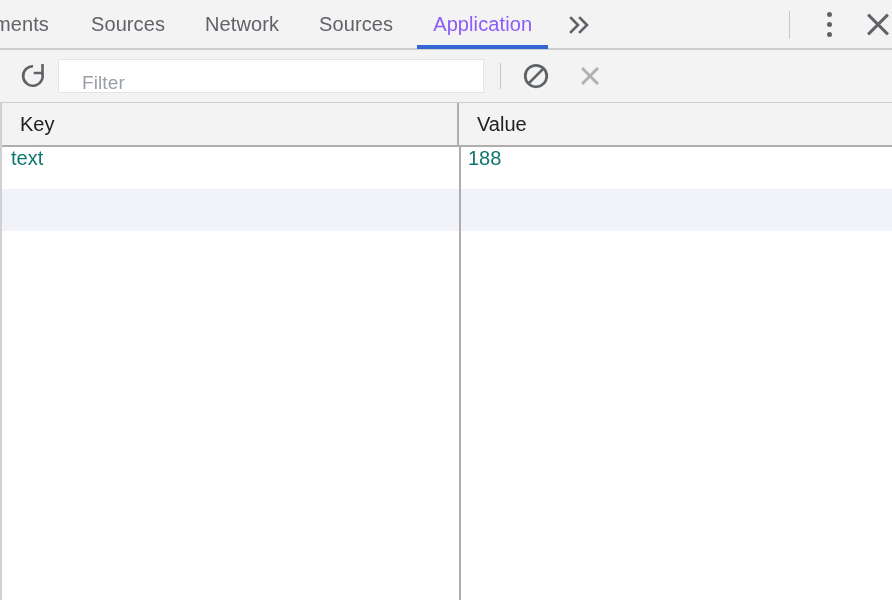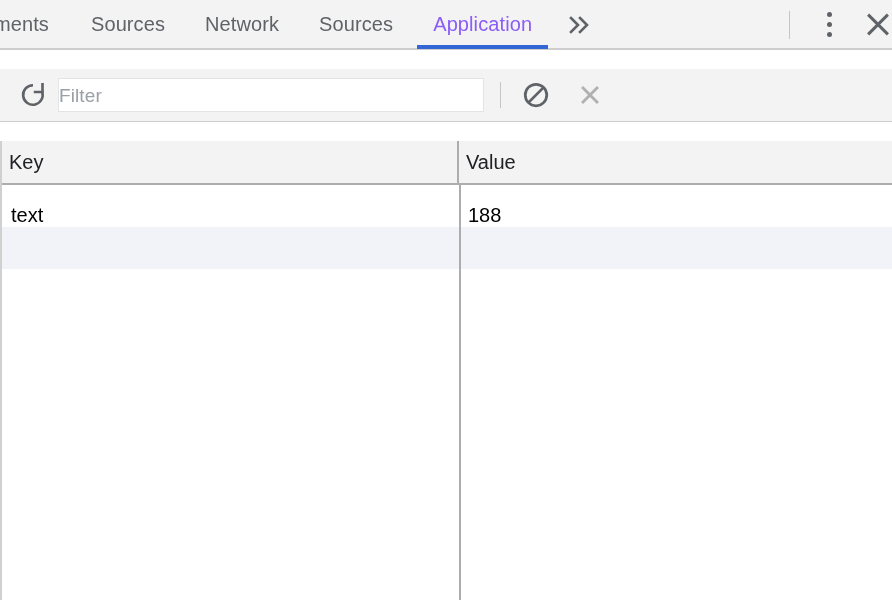--- a/index.html
+++ b/index.html
@@ -14,21 +14,20 @@
     font-family: "Liberation Sans", sans-serif;
     -webkit-font-smoothing: antialiased;
   }
 
   .devtools {
     width: 892px;
     height: 600px;
     display: flex;
     flex-direction: column;
     position: relative;
-    gap: 19px;
   }
 
   
   .tabbar {
     height: 50px;
     min-height: 50px;
     background: #f3f3f3;
     display: flex;
     align-items: stretch;
     position: relative;
@@ -166,22 +165,22 @@
     flex-shrink: 0;
   }
   .filter-input {
     flex: 0 0 auto;
     width: 426px;
     height: 34px;
     background: #ffffff;
     border: 1px solid #e4e4e4;
     box-sizing: border-box;
     display: flex;
-    align-items: center;
-    padding: 0 0;
+    align-items: flex-end;
+    padding: 0 23px;
     margin-left: 2px;
     font-size: 19px;
     color: #8a8a8a;
     cursor: text;
   }
   .filter-input .ph {
     color: #9aa0a6;
     font-size: 19px;
     line-height: 1;
     letter-spacing: 0.1px;
@@ -218,21 +217,21 @@
     height: 44px;
     background: #f3f3f3;
     border-bottom: 2px solid #adadad;
     box-sizing: border-box;
   }
   .grid-header .cell {
     font-size: 20px;
     color: #202124;
     display: flex;
     align-items: center;
-    padding-left: 7px;
+    padding-left: 18px;
     box-sizing: border-box;
     cursor: default;
   }
   .col-key   { width: 457px; flex: 0 0 457px; border-right: 2px solid #adadad; }
   .col-value { flex: 1 1 auto; }
 
   .grid-body {
     position: absolute;
     top: 44px;
     left: 0;
@@ -242,23 +241,23 @@
   }
   .grid-row {
     display: flex;
     height: 42px;
     box-sizing: border-box;
   }
   .grid-row.odd  { background: #ffffff; }
   .grid-row.even { background: #f1f3f9; }
   .grid-row .cell {
     font-size: 20px;
-    color: #000000;
-    display: flex;
-    align-items: flex-end;
+    color: #0f766e;
+    display: flex;
+    align-items: flex-start;
     padding-left: 9px;
     box-sizing: border-box;
     white-space: nowrap;
     overflow: hidden;
     cursor: default;
   }
   .grid-row .col-key { border-right: none; }
 
   
   .col-divider {

